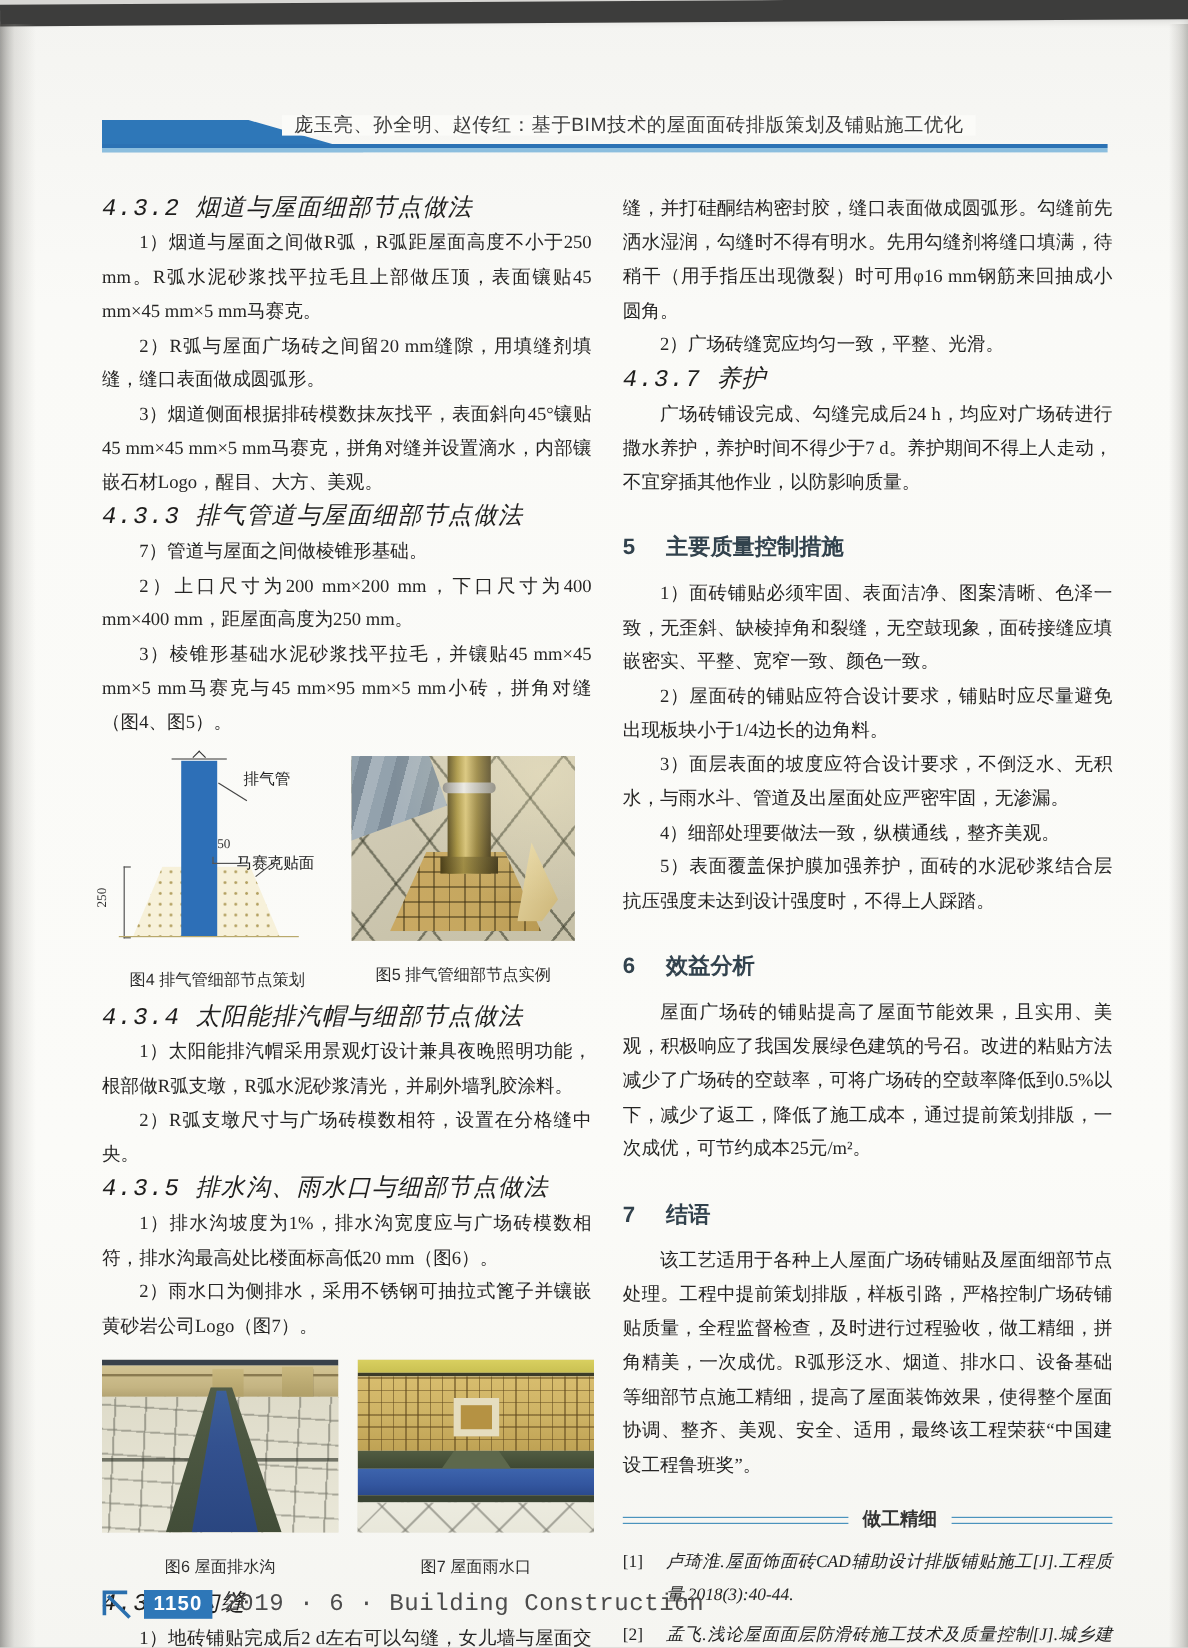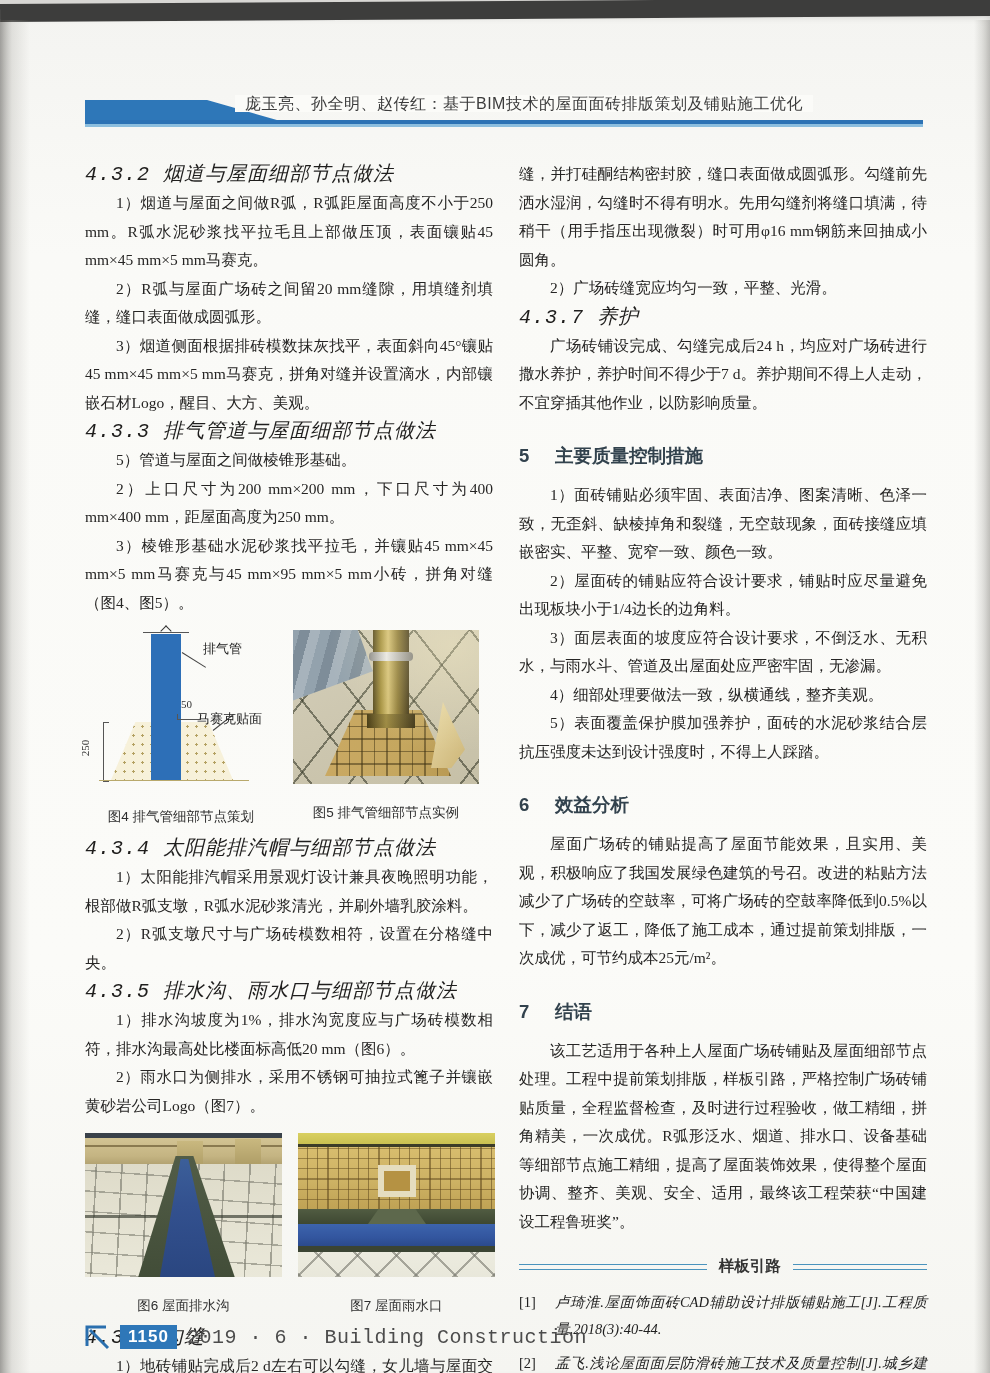--- a/index.html
+++ b/index.html
@@ -163,21 +163,21 @@
   </div>
 
   <div class="cols">
 
     <div class="col">
       <div class="h3">4.3.2  烟道与屋面细部节点做法</div>
       <div class="para">1）烟道与屋面之间做R弧，R弧距屋面高度不小于250 mm。R弧水泥砂浆找平拉毛且上部做压顶，表面镶贴45 mm×45 mm×5 mm马赛克。</div>
       <div class="para">2）R弧与屋面广场砖之间留20 mm缝隙，用填缝剂填缝，缝口表面做成圆弧形。</div>
       <div class="para">3）烟道侧面根据排砖模数抹灰找平，表面斜向45°镶贴45 mm×45 mm×5 mm马赛克，拼角对缝并设置滴水，内部镶嵌石材Logo，醒目、大方、美观。</div>
       <div class="h3">4.3.3  排气管道与屋面细部节点做法</div>
-      <div class="para">5）管道与屋面之间做棱锥形基础。</div>
+      <div class="para">7）管道与屋面之间做棱锥形基础。</div>
       <div class="para">2）上口尺寸为200 mm×200 mm，下口尺寸为400 mm×400 mm，距屋面高度为250 mm。</div>
       <div class="para">3）棱锥形基础水泥砂浆找平拉毛，并镶贴45 mm×45 mm×5 mm马赛克与45 mm×95 mm×5 mm小砖，拼角对缝（图4、图5）。</div>
 
       <div class="figrow">
         <div class="figbox">
           <div class="fig4">
             <div class="f4-dim250-line"></div>
             <div class="f4-dim250">250</div>
             <div class="f4-trap"></div>
             <div class="f4-ground"></div>
@@ -271,21 +271,21 @@
       </div>
       <div class="para">屋面广场砖的铺贴提高了屋面节能效果，且实用、美观，积极响应了我国发展绿色建筑的号召。改进的粘贴方法减少了广场砖的空鼓率，可将广场砖的空鼓率降低到0.5%以下，减少了返工，降低了施工成本，通过提前策划排版，一次成优，可节约成本25元/m²。</div>
 
       <div class="h2">
         <span class="num">7</span><span>结语</span>
       </div>
       <div class="para">该工艺适用于各种上人屋面广场砖铺贴及屋面细部节点处理。工程中提前策划排版，样板引路，严格控制广场砖铺贴质量，全程监督检查，及时进行过程验收，做工精细，拼角精美，一次成优。R弧形泛水、烟道、排水口、设备基础等细部节点施工精细，提高了屋面装饰效果，使得整个屋面协调、整齐、美观、安全、适用，最终该工程荣获“中国建设工程鲁班奖”。</div>
 
       <div class="refs-head">
         <div class="rule l"></div>
-        <div class="txt">样板引路</div>
+        <div class="txt">做工精细</div>
         <div class="rule r"></div>
       </div>
       <div class="ref-item">
         <span class="ref-label">[1]</span>
         <span>卢琦淮.屋面饰面砖CAD辅助设计排版铺贴施工[J].工程质量,2018(3):40-44.</span>
       </div>
       <div class="ref-item">
         <span class="ref-label">[2]</span>
         <span>孟飞.浅论屋面面层防滑砖施工技术及质量控制[J].城乡建设,2010(15):211.</span>
       </div>

